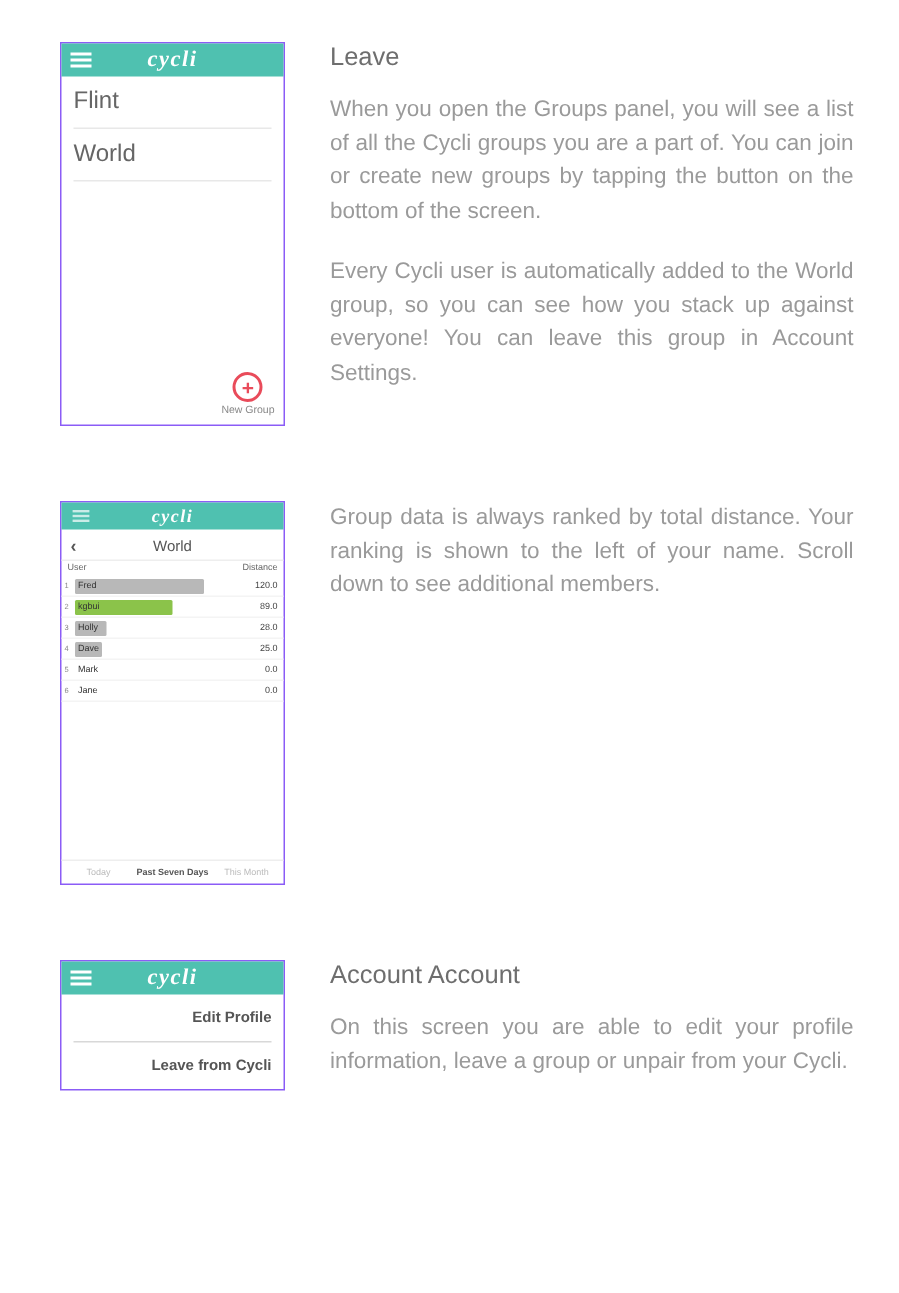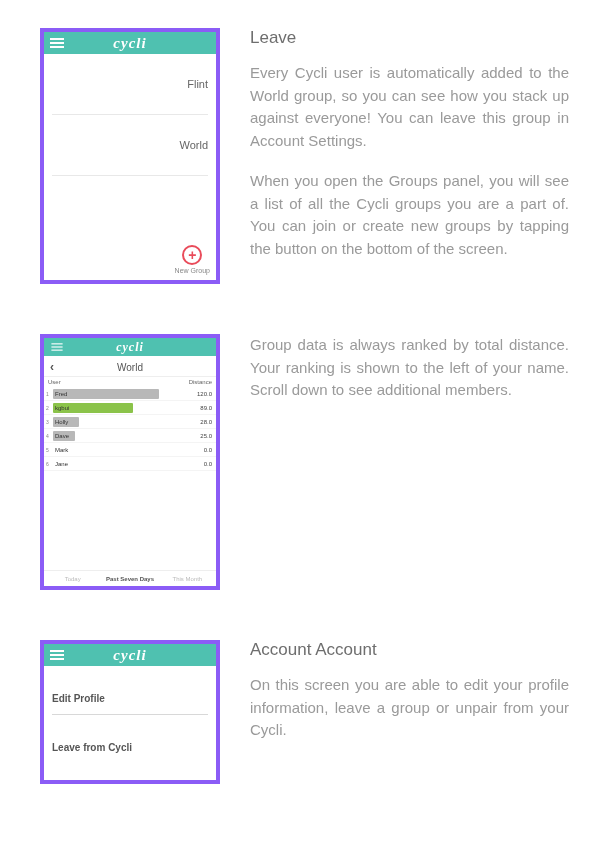--- a/index.html
+++ b/index.html
@@ -30,23 +30,23 @@
     font-size: 15px;
     color: #9a9a9a;
     line-height: 1.5;
     text-align: justify;
     text-justify: inter-word;
     margin-bottom: 18px;
     font-weight: 300;
   }
   
   .phone {
-    width: 180px;
+    width: 150px;
     background: #fff;
-    border: 4px solid #8b5cf6;
+    border: 1px solid #8b5cf6;
     font-family: Arial, sans-serif;
   }
   .phone.tall { height: 256px; position: relative; }
   .phone.trends { height: 256px; position: relative; }
   .phone.short { height: auto; }
   .topbar {
     height: 22px;
     background: #4fc1b0;
     display: flex;
     align-items: center;
@@ -80,24 +80,24 @@
     letter-spacing: 1px;
     margin-left: -14px;
   }
   .topbar.small .brand { font-size: 12px; }
   .topbar.small { height: 18px; }
   .topbar.small .hamburger { transform: scale(0.8); opacity:0.7; }
 
   
   .glist { }
   .gitem {
-    text-align: right;
-    font-size: 11px;
+    text-align: left;
+    font-size: 16px;
     color: #666;
-    padding: 24px 0;
+    padding: 8px 0;
     border-bottom: 1px solid #e8e8e8;
     margin: 0 8px;
   }
   .new-group-area {
     position: absolute;
     right: 6px;
     bottom: 6px;
     text-align: center;
   }
   .plus-btn {
@@ -192,27 +192,27 @@
   .tab {
     flex: 1;
     display:flex;
     align-items:center;
     justify-content:center;
   }
   .tab.active { color: #555; font-weight: bold; }
 
   
   .setitem {
-    text-align: left;
+    text-align: right;
     font-size: 10px;
     font-weight: bold;
     color: #555;
     padding: 10px 0;
     border-bottom: 1px solid #d8d8d8;
-    margin: 17px 8px;
+    margin: 0 8px;
   }
 </style>
 </head>
 <body>
 
 <div class="section">
   <div class="phone tall">
     <div class="topbar">
       <span class="hamburger">
           <span></span>
@@ -223,22 +223,22 @@
       <div class="gitem">Flint</div>
       <div class="gitem">World</div>
     </div>
     <div class="new-group-area">
       <div class="plus-btn">+</div>
       <div class="new-group-label">New Group</div>
     </div>
   </div>
   <div class="text-col">
     <div class="h2">Leave</div>
+    <div class="para">When you open the Groups panel, you will see a list of all the Cycli groups you are a part of. You can join or create new groups by tapping the button on the bottom of the screen.</div>
     <div class="para">Every Cycli user is automatically added to the World group, so you can see how you stack up against everyone! You can leave this group in Account Settings.</div>
-    <div class="para">When you open the Groups panel, you will see a list of all the Cycli groups you are a part of. You can join or create new groups by tapping the button on the bottom of the screen.</div>
   </div>
 </div>
 
 <div class="section">
   <div class="phone trends">
     <div class="topbar small">
       <span class="hamburger">
           <span></span>
         </span>
       <span class="brand">cycli</span>

